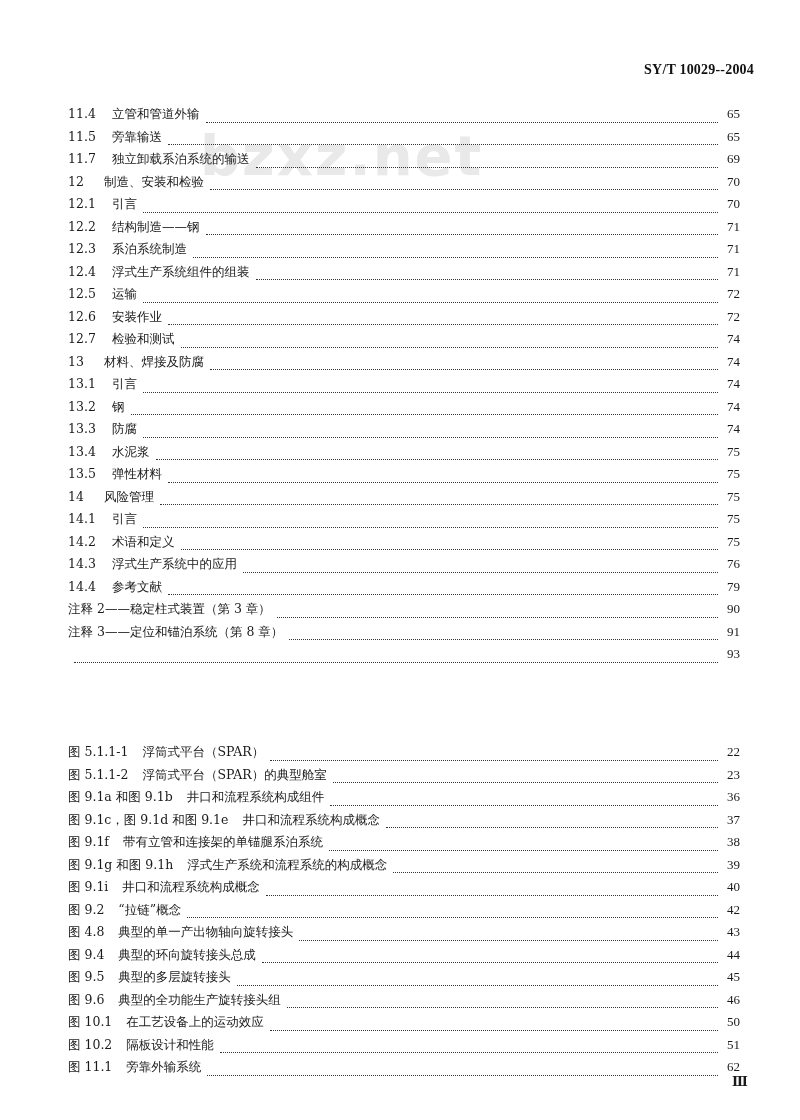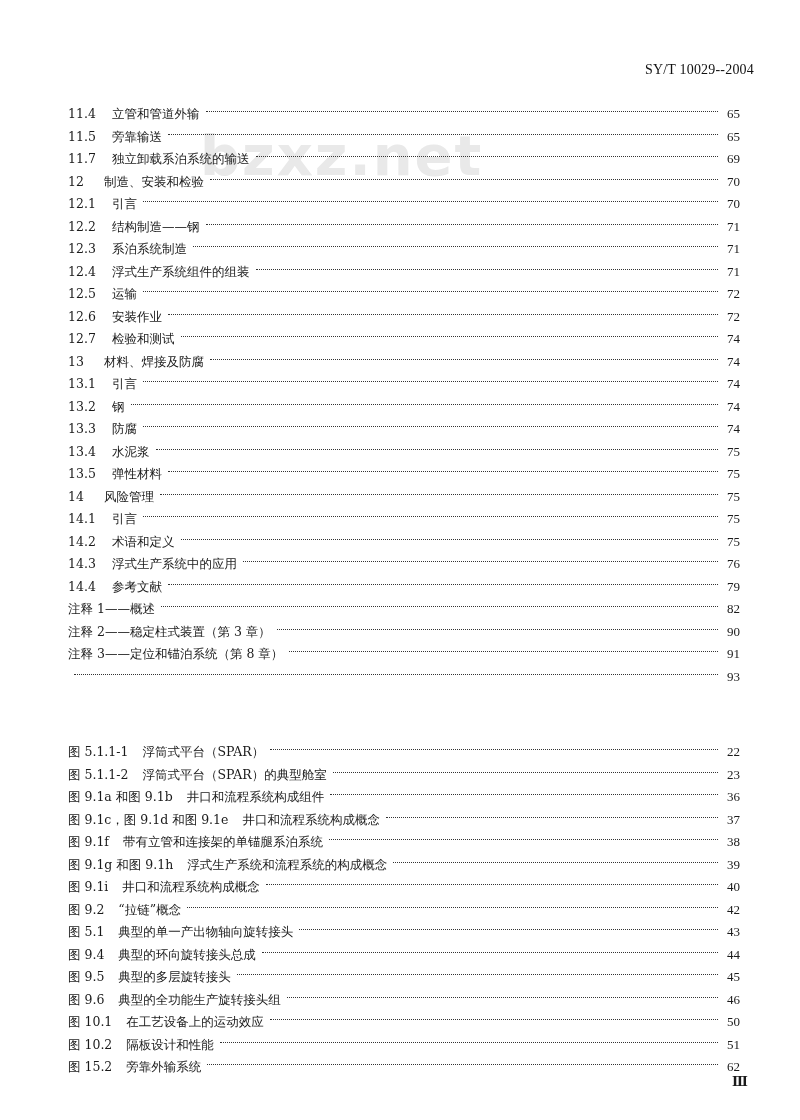--- a/index.html
+++ b/index.html
@@ -3,35 +3,35 @@
   <meta charset="utf-8">
   <style>
     html, body { margin: 0; padding: 0; }
     body {
       width: 800px; height: 1120px; background: #ffffff; position: relative; overflow: hidden;
       font-family: "DejaVu Serif", "Liberation Serif", serif; color: #1a1a1a;
     }
     .header {
       position: absolute; top: 62px; right: 46px;
       font-family: "Liberation Serif", "DejaVu Serif", serif;
-      font-weight: normal; font-size: 14px; letter-spacing: 0.2px; color: #111;
+      font-weight: bold; font-size: 14px; letter-spacing: 0.2px; color: #111;
     }
     .watermark {
       position: absolute; left: 200px; top: 128px;
       font-family: "DejaVu Sans", "Liberation Sans", sans-serif; font-weight: bold;
       font-size: 56px; color: #e9e9e9; letter-spacing: 2px; line-height: 1;
       z-index: 0; user-select: none;
     }
     .toc {
       position: absolute; left: 68px; width: 672px; z-index: 1;
     }
     .toc.main { top: 103px; }
     .toc.figs { top: 741px; }
     .row {
-      display: flex; align-items: center; height: 22.5px; line-height: 22.5px;
+      display: flex; align-items: flex-end; height: 22.5px; line-height: 22.5px;
       font-size: 12.5px; white-space: nowrap;
     }
     .num { display: inline-block; min-width: 30px; margin-right: 14px; }
     .num.chap { min-width: 22px; }
     .fig-num { margin-right: 14px; }
     .title { }
     .leader {
       flex: 1; margin: 0 6px 0 6px; overflow: hidden; position: relative; top: -3px;
       border-bottom: 1.5px dotted #333; height: 1px;
     }
@@ -178,25 +178,20 @@
       <span class="leader"></span>
       <span class="page">76</span>
     </div>
     <div class="row">
       <span class="num">14.4</span>
       <span class="title">参考文献</span>
       <span class="leader"></span>
       <span class="page">79</span>
     </div>
     <div class="row">
-      <span class="title">注释 1——概述</span>
-      <span class="leader"></span>
-      <span class="page">82</span>
-    </div>
-    <div class="row">
       <span class="title">注释 2——稳定柱式装置（第 3 章）</span>
       <span class="leader"></span>
       <span class="page">90</span>
     </div>
     <div class="row">
       <span class="title">注释 3——定位和锚泊系统（第 8 章）</span>
       <span class="leader"></span>
       <span class="page">91</span>
     </div>
     <div class="row">
@@ -248,21 +243,21 @@
       <span class="leader"></span>
       <span class="page">40</span>
     </div>
     <div class="row">
       <span class="fig-num">图 9.2</span>
       <span class="title">“拉链”概念</span>
       <span class="leader"></span>
       <span class="page">42</span>
     </div>
     <div class="row">
-      <span class="fig-num">图 5.1</span>
+      <span class="fig-num">图 4.8</span>
       <span class="title">典型的单一产出物轴向旋转接头</span>
       <span class="leader"></span>
       <span class="page">43</span>
     </div>
     <div class="row">
       <span class="fig-num">图 9.4</span>
       <span class="title">典型的环向旋转接头总成</span>
       <span class="leader"></span>
       <span class="page">44</span>
     </div>
@@ -284,20 +279,20 @@
       <span class="leader"></span>
       <span class="page">50</span>
     </div>
     <div class="row">
       <span class="fig-num">图 10.2</span>
       <span class="title">隔板设计和性能</span>
       <span class="leader"></span>
       <span class="page">51</span>
     </div>
     <div class="row">
-      <span class="fig-num">图 15.2</span>
+      <span class="fig-num">图 11.1</span>
       <span class="title">旁靠外输系统</span>
       <span class="leader"></span>
       <span class="page">62</span>
     </div>
   </div>
 
 <div class="footer-page">Ⅲ</div>
 
 </body></html>

